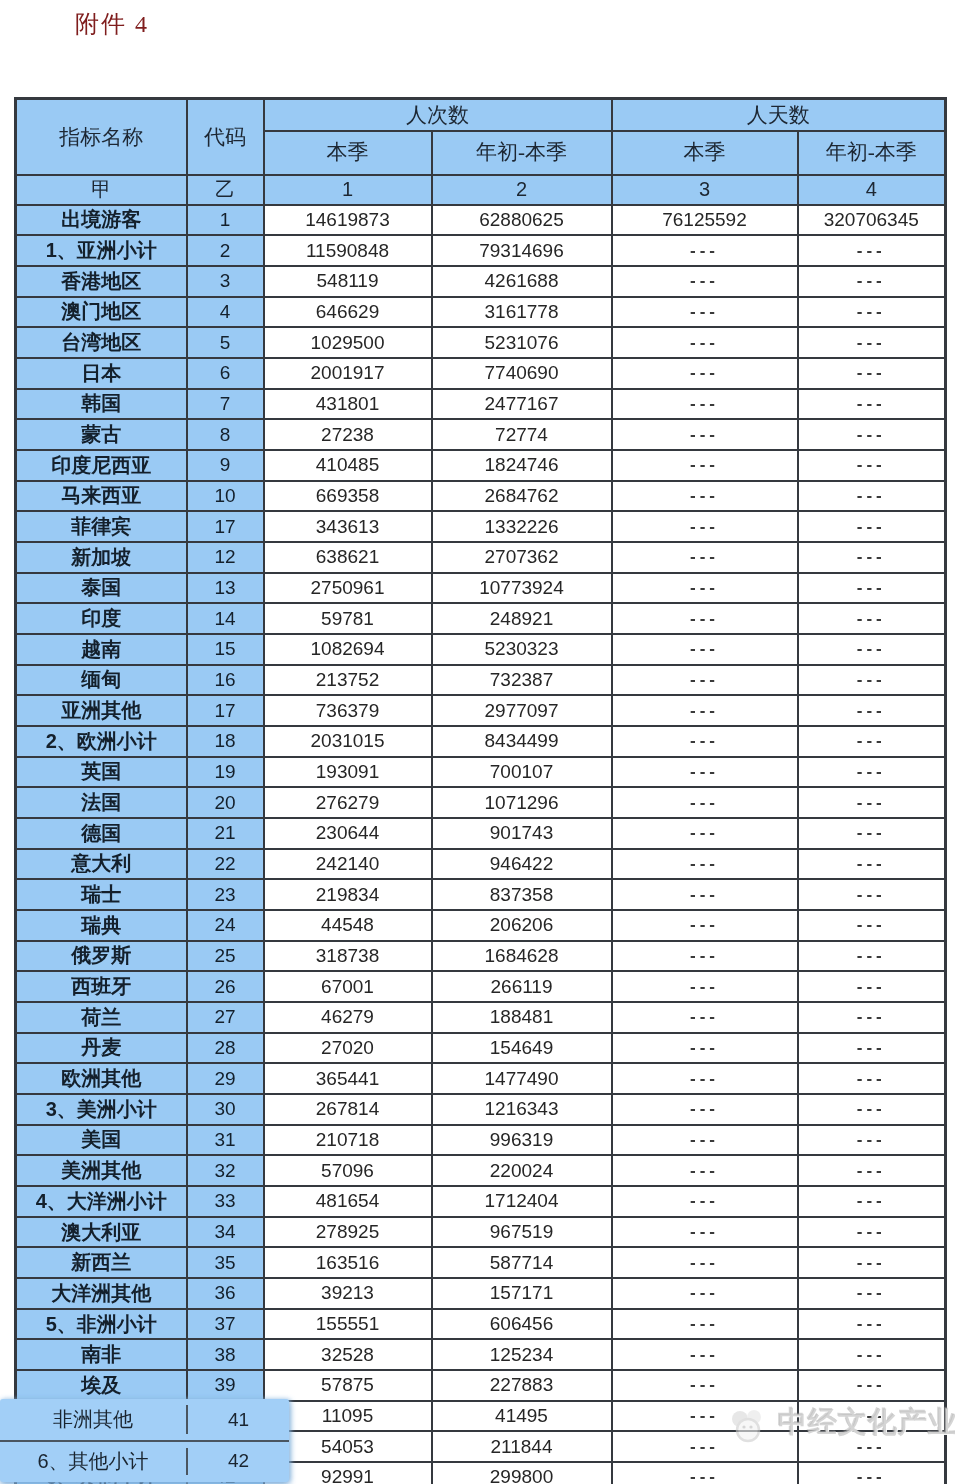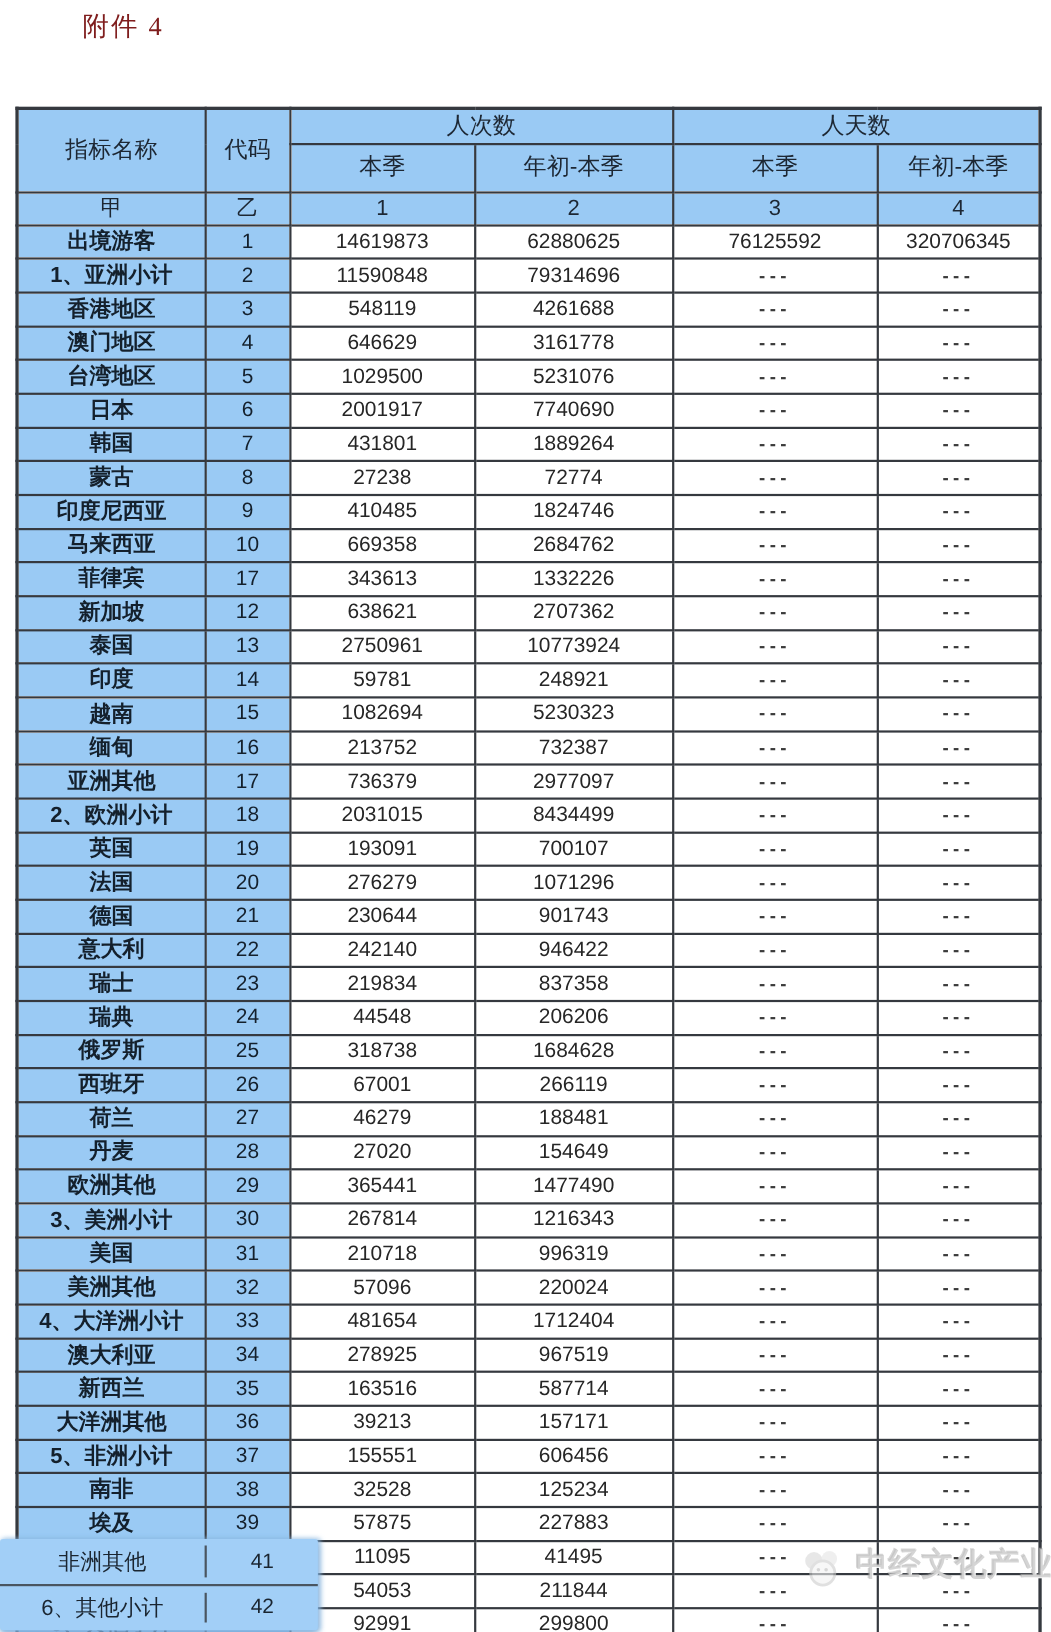--- a/index.html
+++ b/index.html
@@ -33,21 +33,21 @@
     border:2px solid var(--border);
     text-align:center;vertical-align:middle;
     padding:0;line-height:1.05;
     overflow:hidden;white-space:nowrap;
   }
   table.stats thead th{
     background:var(--blue);
     font-size:21px;font-weight:normal;color:#1d2733;
   }
   tr.hdr-a th{height:32px;}
-  tr.hdr-b th{height:44px;}
+  tr.hdr-b th{height:44px;font-family:Liberation Serif, serif;}
   tr.hdr-c td{height:30px;background:var(--blue);font-size:20px;color:#1d2733;}
   table.stats tbody tr{height:30.68px;}
   td.c-label{background:var(--blue);font-size:20px;color:#14202c;font-weight:bold;}
   td.c-code{background:var(--blue);font-size:19px;color:#14202c;}
   td.c-val{background:#ffffff;font-size:19px;color:#262626;}
   td.c-dash{font-weight:bold;letter-spacing:4px;color:#3a3a3a;font-size:17px;}
 
   .overlay-panel{
     position:absolute;left:0;top:1399px;width:289px;height:83px;
     background:var(--overlay-blue);
@@ -162,21 +162,21 @@
           <td class="c-code">6</td>
           <td class="c-val">2001917</td>
           <td class="c-val">7740690</td>
           <td class="c-val c-dash">---</td>
           <td class="c-val c-dash">---</td>
         </tr>
         <tr>
           <td class="c-label">韩国</td>
           <td class="c-code">7</td>
           <td class="c-val">431801</td>
-          <td class="c-val">1889264</td>
+          <td class="c-val">2477167</td>
           <td class="c-val c-dash">---</td>
           <td class="c-val c-dash">---</td>
         </tr>
         <tr>
           <td class="c-label">蒙古</td>
           <td class="c-code">8</td>
           <td class="c-val">27238</td>
           <td class="c-val">72774</td>
           <td class="c-val c-dash">---</td>
           <td class="c-val c-dash">---</td>

